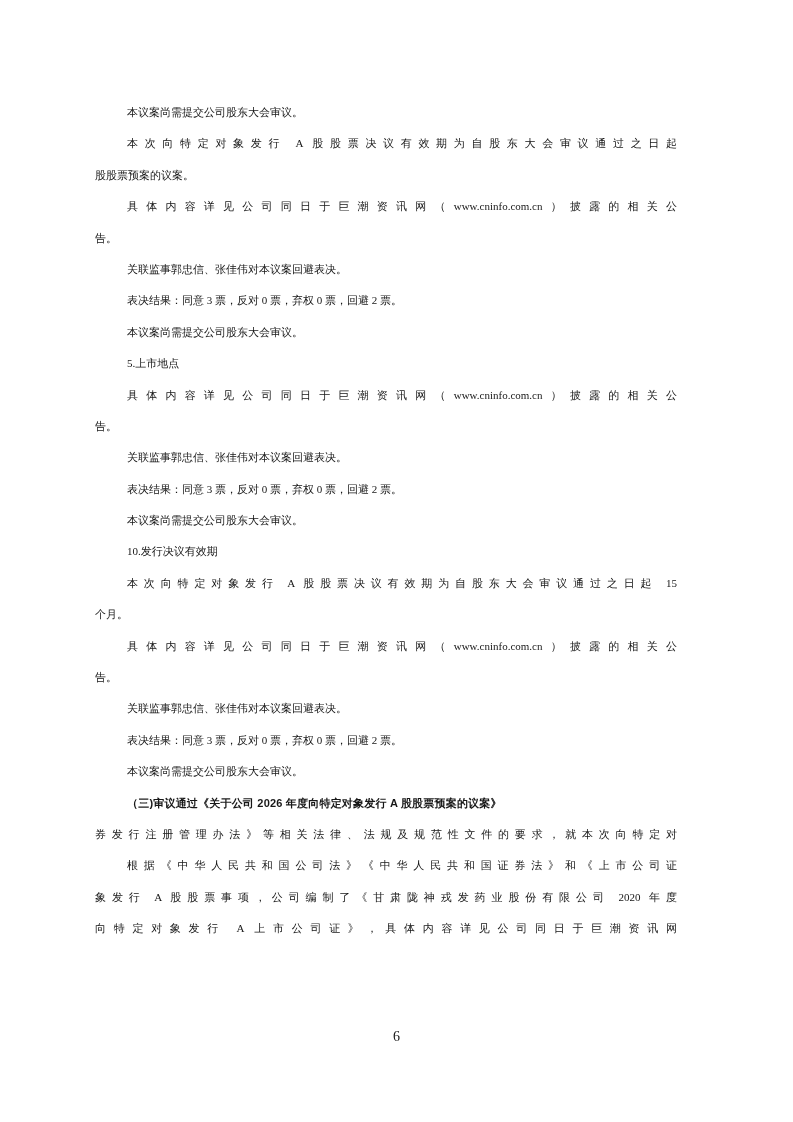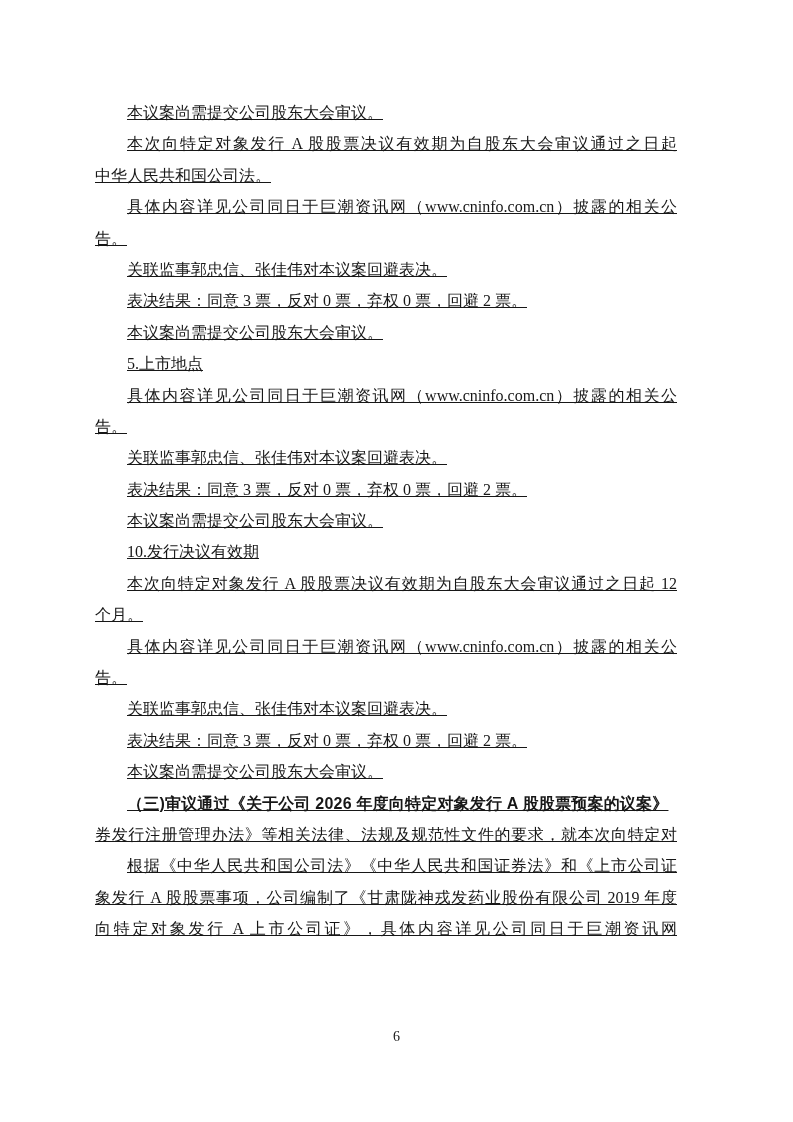--- a/index.html
+++ b/index.html
@@ -14,24 +14,23 @@
     background: #ffffff;
     overflow: hidden;
     font-family: "Liberation Serif", "DejaVu Serif", serif;
     color: #171717;
   }
   .doc-body {
     position: absolute;
     left: 95px;
     top: 97px;
     width: 582px;
-    font-size: 16px;
+    font-size: 11px;
     line-height: 31.4px;
     text-rendering: optimizeLegibility;
-    text-decoration: underline;
   }
   .line {
     height: 31.4px;
     text-align: left;
   }
   .line.indent {
     padding-left: 32px;
   }
   .line.justify {
     text-align: justify;
@@ -53,40 +52,40 @@
     color: #171717;
   }
 </style>
 </head>
 <body>
 
 <div class="page">
   <div class="doc-body">
       <div class="line indent">本议案尚需提交公司股东大会审议。</div>
       <div class="line indent justify">本次向特定对象发行 A 股股票决议有效期为自股东大会审议通过之日起</div>
-      <div class="line">中华人民共和国公司法。</div>
+      <div class="line">股股票预案的议案。</div>
       <div class="line indent justify">具体内容详见公司同日于巨潮资讯网（www.cninfo.com.cn）披露的相关公</div>
       <div class="line">告。</div>
       <div class="line indent">关联监事郭忠信、张佳伟对本议案回避表决。</div>
       <div class="line indent">表决结果：同意 3 票，反对 0 票，弃权 0 票，回避 2 票。</div>
       <div class="line indent">本议案尚需提交公司股东大会审议。</div>
       <div class="line indent">5.上市地点</div>
       <div class="line indent justify">具体内容详见公司同日于巨潮资讯网（www.cninfo.com.cn）披露的相关公</div>
       <div class="line">告。</div>
       <div class="line indent">关联监事郭忠信、张佳伟对本议案回避表决。</div>
       <div class="line indent">表决结果：同意 3 票，反对 0 票，弃权 0 票，回避 2 票。</div>
       <div class="line indent">本议案尚需提交公司股东大会审议。</div>
       <div class="line indent">10.发行决议有效期</div>
-      <div class="line indent justify">本次向特定对象发行 A 股股票决议有效期为自股东大会审议通过之日起 12</div>
+      <div class="line indent justify">本次向特定对象发行 A 股股票决议有效期为自股东大会审议通过之日起 15</div>
       <div class="line">个月。</div>
       <div class="line indent justify">具体内容详见公司同日于巨潮资讯网（www.cninfo.com.cn）披露的相关公</div>
       <div class="line">告。</div>
       <div class="line indent">关联监事郭忠信、张佳伟对本议案回避表决。</div>
       <div class="line indent">表决结果：同意 3 票，反对 0 票，弃权 0 票，回避 2 票。</div>
       <div class="line indent">本议案尚需提交公司股东大会审议。</div>
       <div class="line indent bold">（三)审议通过《关于公司 2026 年度向特定对象发行 A 股股票预案的议案》</div>
       <div class="line justify">券发行注册管理办法》等相关法律、法规及规范性文件的要求，就本次向特定对</div>
       <div class="line indent justify">根据《中华人民共和国公司法》《中华人民共和国证券法》和《上市公司证</div>
-      <div class="line justify">象发行 A 股股票事项，公司编制了《甘肃陇神戎发药业股份有限公司 2019 年度</div>
+      <div class="line justify">象发行 A 股股票事项，公司编制了《甘肃陇神戎发药业股份有限公司 2020 年度</div>
       <div class="line justify">向特定对象发行 A 上市公司证》，具体内容详见公司同日于巨潮资讯网</div>
     </div>
   <div class="page-num">6</div>
 </div>
 
 </body></html>

